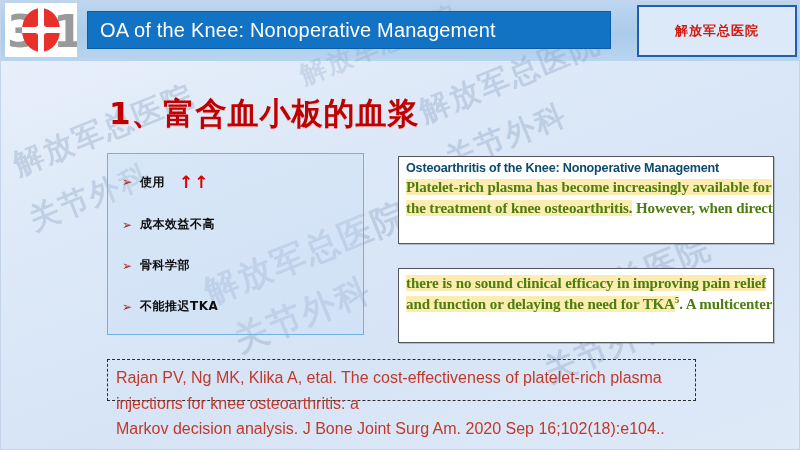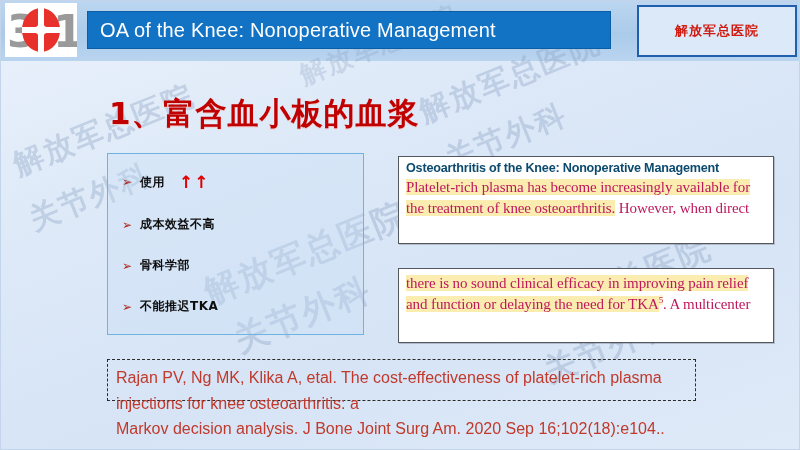--- a/index.html
+++ b/index.html
@@ -90,22 +90,23 @@
     padding:4px 6px 5px 7px;
   }
   #quote-box-1{top:155px;height:88px;}
   #quote-box-2{top:267px;height:75px;}
   .quote-head{
     color:#0c4a6e;font-size:12.6px;font-weight:700;line-height:1.25;
     font-family:Liberation Sans, sans-serif;
     letter-spacing:-.2px;white-space:nowrap;
   }
   .quote-line{
-    font-size:15px;line-height:1.42;color:#be185d;white-space:nowrap;
+    font-size:15px;line-height:1.42;color:#4d7c0f;white-space:nowrap;
     letter-spacing:-.1px;
+    font-weight:bold;
   }
   .hl{background:#fbecb0;}
   .hl-soft{background:#fdf3cf;}
   sup{font-size:9px;}
 
   
   .citation{
     position:absolute;left:106px;top:358px;width:589px;height:42px;
     border:1px dashed #2b2b2b;box-sizing:border-box;z-index:5;
     padding:5px 8px;

